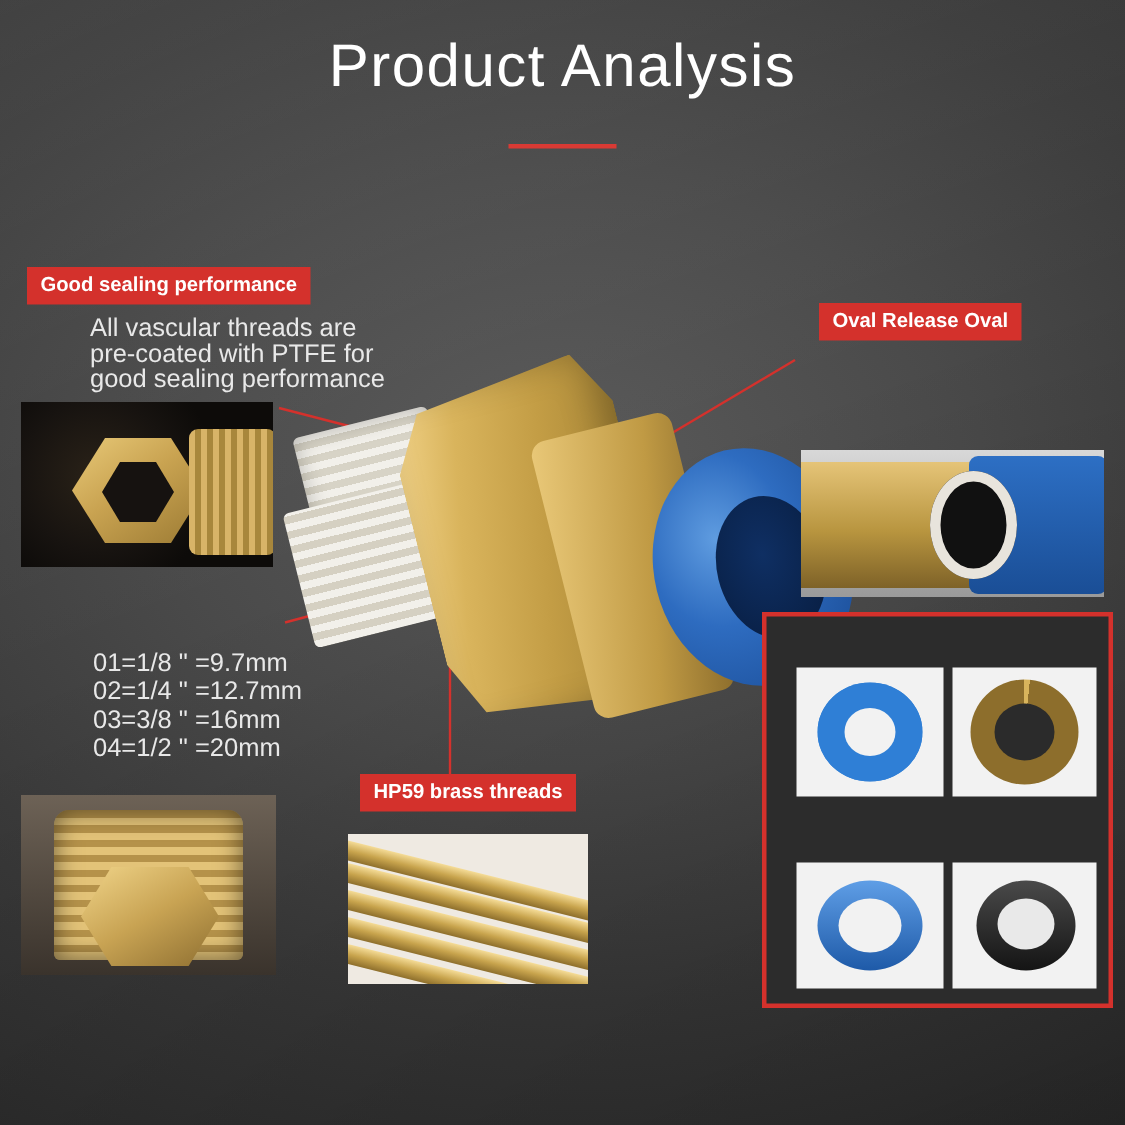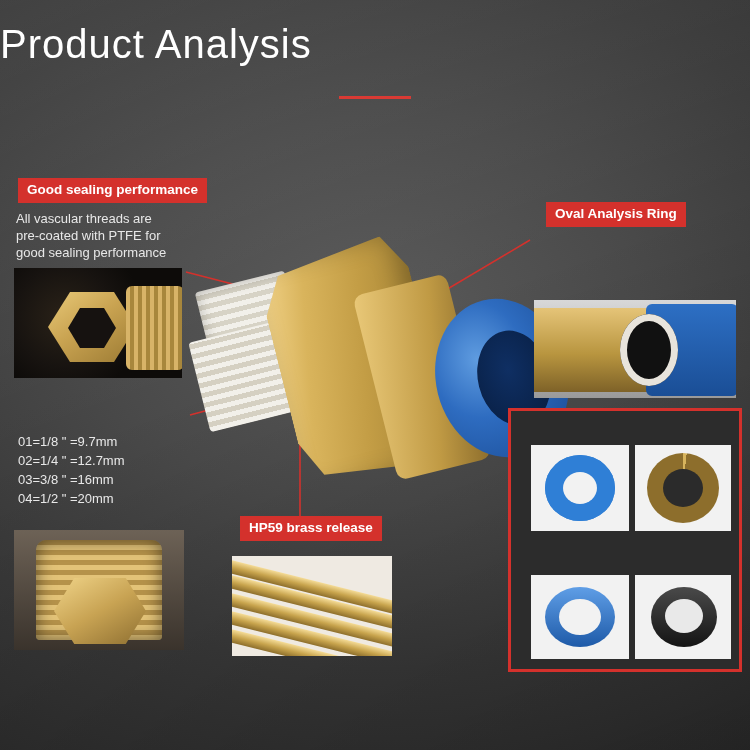--- a/index.html
+++ b/index.html
@@ -16,37 +16,37 @@
       radial-gradient(ellipse 700px 520px at 50% 42%, #5a5a5a 0%, #4a4a4a 38%, #3b3b3b 68%, #2f2f2f 100%);
   }
   #page:before{
     content:"";position:absolute;inset:0;
     background:linear-gradient(160deg, rgba(255,255,255,.06) 0%, rgba(0,0,0,0) 45%, rgba(0,0,0,.25) 100%);
     pointer-events:none;
   }
 
   
   .title{
-    position:absolute;top:22px;left:0;width:750px;
+    position:absolute;top:22px;left:0;width:750px;text-align:center;
     color:#ffffff;font-size:40px;letter-spacing:1px;font-weight:400;
   }
   .title-rule{
     position:absolute;top:96px;left:339px;width:72px;height:3px;background:#d93a34;
   }
 
   
   .tag{
     position:absolute;background:#d4312c;color:#fff;
     font-size:13.5px;font-weight:bold;padding:5px 9px 6px 9px;
     white-space:nowrap;line-height:1;
   }
 
   
   .bodytext{
-    position:absolute;color:#e8e8e8;font-size:13px;line-height:17px;white-space:pre-line;
+    position:absolute;color:#e8e8e8;font-size:17px;line-height:17px;white-space:pre-line;margin-left:44px;
   }
 
   
   .photo{position:absolute;overflow:hidden;background:#111;}
 
   
   .ph-thread-top{
     left:14px;top:268px;width:168px;height:110px;
     background:
       radial-gradient(circle at 30% 45%, #2a2218 0%, #171310 38%, #0d0b09 60%),
@@ -216,31 +216,31 @@
   <div class="bodytext" style="left:18px;top:432px;width:200px;line-height:19px">01=1/8 " =9.7mm
 02=1/4 " =12.7mm
 03=3/8 " =16mm
 04=1/2 " =20mm</div>
 
   <div class="photo ph-thread-bot">
     <div class="barrel"></div>
     <div class="hexcap"></div>
   </div>
 
-  <div class="tag" style="left:240px;top:516px">HP59 brass release</div>
+  <div class="tag" style="left:240px;top:516px">HP59 brass threads</div>
 
   <div class="photo ph-rods">
     <div class="rod" style="left:-6px;top:18px;width:190px;transform:rotate(14deg)"></div>
     <div class="rod" style="left:-6px;top:36px;width:190px;transform:rotate(14deg)"></div>
     <div class="rod" style="left:-6px;top:54px;width:190px;transform:rotate(14deg)"></div>
     <div class="rod" style="left:-6px;top:72px;width:190px;transform:rotate(14deg)"></div>
     <div class="rod" style="left:-10px;top:2px;width:190px;transform:rotate(14deg)"></div>
   </div>
 
-  <div class="tag" style="left:546px;top:202px">Oval Analysis Ring</div>
+  <div class="tag" style="left:546px;top:202px">Oval Release Oval</div>
 
   <div class="photo ph-oval">
     <div class="brassbody"></div>
     <div class="blue"></div>
     <div class="ring"></div>
   </div>
 
   <div class="gallery">
 
     <div class="cell cell-tl">

